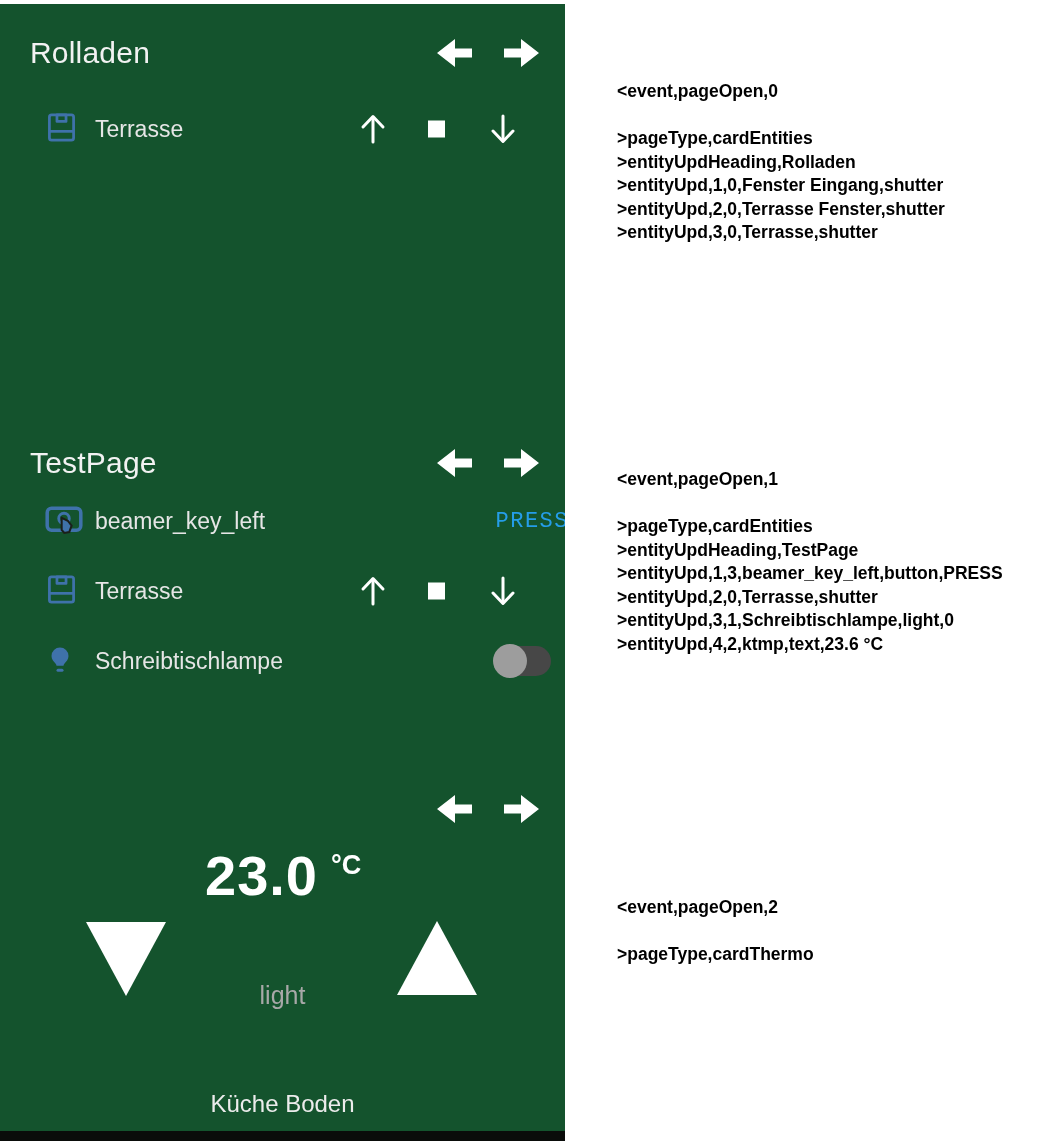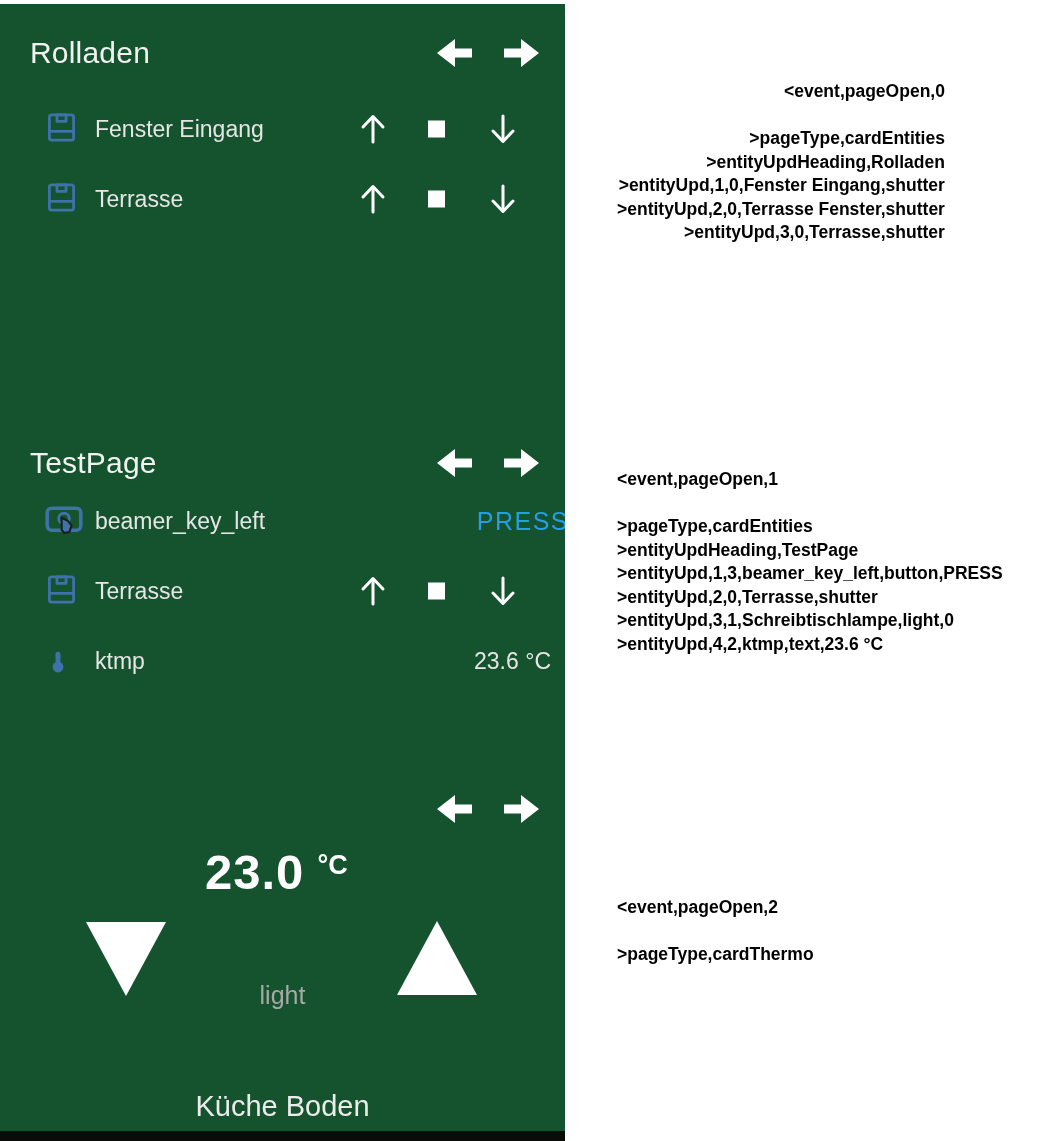--- a/index.html
+++ b/index.html
@@ -22,39 +22,39 @@
   #card-1 .rows{top:72px;}
   .row{height:70px;position:relative;}
   .eicon{position:absolute;left:45px;top:50%;transform:translateY(-50%);width:34px;height:36px;line-height:0;}
   .eicon svg{display:block;}
   .elabel{position:absolute;left:95px;top:50%;transform:translateY(-50%);font-size:23px;color:#e6e6e6;white-space:nowrap;}
   .ctl{background:none;border:none;padding:0;cursor:pointer;line-height:0;position:absolute;top:50%;transform:translateY(-50%);}
   .sh-up{left:358px;}
   .sh-stop{left:428px;width:17px;height:17px;background:#ffffff;}
   .sh-down{left:488px;}
   .press{position:absolute;right:20px;top:50%;transform:translateY(-50%);background:none;border:none;padding:0;cursor:pointer;
-         font-family:Liberation Sans, sans-serif;font-size:25px;color:#259de8;letter-spacing:1.5px;}
+         font-family:Liberation Mono, monospace;font-size:22px;color:#259de8;letter-spacing:1.5px;}
   .value{position:absolute;right:38px;top:50%;transform:translateY(-50%);font-size:23px;color:#e6e6e6;white-space:nowrap;}
   .toggle{position:absolute;right:38px;top:50%;transform:translateY(-50%);width:56px;height:30px;border-radius:15px;background:#474747;cursor:pointer;}
   .knob{position:absolute;left:-2px;top:-2px;width:34px;height:34px;border-radius:50%;background:#9d9d9d;}
   
   .thermo-temp{position:absolute;left:205px;top:74px;display:flex;align-items:flex-start;}
-  .temp-num{font-size:49px;font-weight:bold;color:#ffffff;line-height:1;letter-spacing:1px;}
+  .temp-num{font-size:56px;font-weight:bold;color:#ffffff;line-height:1;letter-spacing:1px;}
   .temp-unit{font-size:27px;font-weight:bold;color:#ffffff;margin-left:13px;margin-top:2px;}
   .temp-target{position:absolute;left:0;width:565px;top:175px;text-align:center;font-size:25px;color:#d9d9d9;}
   .temp-state{position:absolute;left:0;width:565px;top:207px;text-align:center;font-size:25px;color:#a8a8a8;}
   .tri{position:absolute;width:0;height:0;border-left:40px solid transparent;border-right:40px solid transparent;
        background:none;padding:0;cursor:pointer;}
   .tri-down{left:86px;top:148px;border-top:74px solid #ffffff;border-bottom:none;}
   .tri-up{left:397px;top:147px;border-bottom:74px solid #ffffff;border-top:none;}
-  .thermo-name{position:absolute;left:0;width:565px;top:316px;text-align:center;font-size:29px;color:#ececec;}
+  .thermo-name{position:absolute;left:0;width:565px;top:316px;text-align:center;font-size:24px;color:#ececec;}
   .bottom-strip{position:absolute;left:0;bottom:0;width:565px;height:14px;background:#0a0c0a;}
   
   .log{position:absolute;left:617px;font-weight:bold;font-size:17.5px;line-height:23.5px;color:#000;white-space:pre;}
-  #log-0{top:80px;text-align:right;}
+  #log-0{top:80px;}
   #log-1{top:468px;}
   #log-2{top:884px;margin-top:12px;}
 </style>
 </head>
 <body>
 
 <div class="panel">
 
   <section class="card" id="card-0">
     <div class="card-title">Rolladen</div>
@@ -64,39 +64,20 @@
               <polygon points="37,12.5 20,12.5 20,3 2,17 20,31 20,21.5 37,21.5" fill="#fff"></polygon>
             </svg></span>
       </button>
       <button class="nav-btn">
         <span><svg width="37" height="34" viewBox="0 0 37 34">
               <polygon points="0,12.5 17,12.5 17,3 35,17 17,31 17,21.5 0,21.5" fill="#fff"></polygon>
             </svg></span>
       </button>
     </div>
     <div class="rows">
-        <div class="row">
-          <span class="eicon">
-            <svg width="33" height="33" viewBox="0 0 24 24" fill="none" stroke="#3f72aa" stroke-width="2" stroke-linejoin="round">
-              <rect x="3.2" y="2.8" width="17.6" height="18.4" rx="1.6"></rect>
-              <rect x="8.7" y="2.8" width="6.6" height="4.8"></rect>
-              <path d="M3.2 14.8 H20.8"></path>
-            </svg>
-          </span>
-          <span class="elabel">Fenster Eingang</span>
-          <button class="ctl sh-up"><svg width="30" height="32" viewBox="0 0 30 32" fill="none" stroke="#fff" stroke-width="3" stroke-linecap="round" stroke-linejoin="round">
-              <path d="M15 29 V5"></path>
-              <path d="M5 14 L15 3.5 L25 14"></path>
-            </svg></button>
-          <button class="ctl sh-stop"></button>
-          <button class="ctl sh-down"><svg width="30" height="32" viewBox="0 0 30 32" fill="none" stroke="#fff" stroke-width="3" stroke-linecap="round" stroke-linejoin="round">
-              <path d="M15 3 V27"></path>
-              <path d="M5 18 L15 28.5 L25 18"></path>
-            </svg></button>
-        </div>
         <div class="row">
           <span class="eicon">
             <svg width="33" height="33" viewBox="0 0 24 24" fill="none" stroke="#3f72aa" stroke-width="2" stroke-linejoin="round">
               <rect x="3.2" y="2.8" width="17.6" height="18.4" rx="1.6"></rect>
               <rect x="8.7" y="2.8" width="6.6" height="4.8"></rect>
               <path d="M3.2 14.8 H20.8"></path>
             </svg>
           </span>
           <span class="elabel">Terrasse</span>
           <button class="ctl sh-up"><svg width="30" height="32" viewBox="0 0 30 32" fill="none" stroke="#fff" stroke-width="3" stroke-linecap="round" stroke-linejoin="round">
@@ -152,27 +133,29 @@
               <path d="M5 14 L15 3.5 L25 14"></path>
             </svg></button>
           <button class="ctl sh-stop"></button>
           <button class="ctl sh-down"><svg width="30" height="32" viewBox="0 0 30 32" fill="none" stroke="#fff" stroke-width="3" stroke-linecap="round" stroke-linejoin="round">
               <path d="M15 3 V27"></path>
               <path d="M5 18 L15 28.5 L25 18"></path>
             </svg></button>
         </div>
         <div class="row">
           <span class="eicon">
-            <svg width="26" height="38" viewBox="0 0 24 24" fill="#3f72aa">
-              <rect x="9.7" y="2.6" width="4.6" height="11" rx="2.3"></rect>
-              <circle cx="12" cy="16.6" r="5"></circle>
+            <svg width="30" height="36" viewBox="0 0 24 26" fill="#3f72aa">
+              <path d="M12 2.2 a6.8 6.8 0 0 1 6.8 6.8 c0 2.7 -1.7 4.4 -3 5.7 -0.6 0.6 -1 1.3 -1 2 h-5.6 c0 -0.7 -0.4 -1.4 -1 -2 -1.3 -1.3 -3 -3 -3 -5.7 A6.8 6.8 0 0 1 12 2.2 z"></path>
+              <rect x="9.2" y="19.2" width="5.6" height="2.4" rx="1.2"></rect>
             </svg>
           </span>
-          <span class="elabel">ktmp</span>
-          <span class="value">23.6 °C</span>
+          <span class="elabel">Schreibtischlampe</span>
+          <div class="toggle">
+            <div class="knob"></div>
+          </div>
         </div>
       </div>
   </section>
 
   <section class="card" id="card-2">
     <div class="nav-arrows" style="top:18px;">
       <button class="nav-btn">
         <span><svg width="37" height="34" viewBox="0 0 37 34">
               <polygon points="37,12.5 20,12.5 20,3 2,17 20,31 20,21.5 37,21.5" fill="#fff"></polygon>
             </svg></span>

